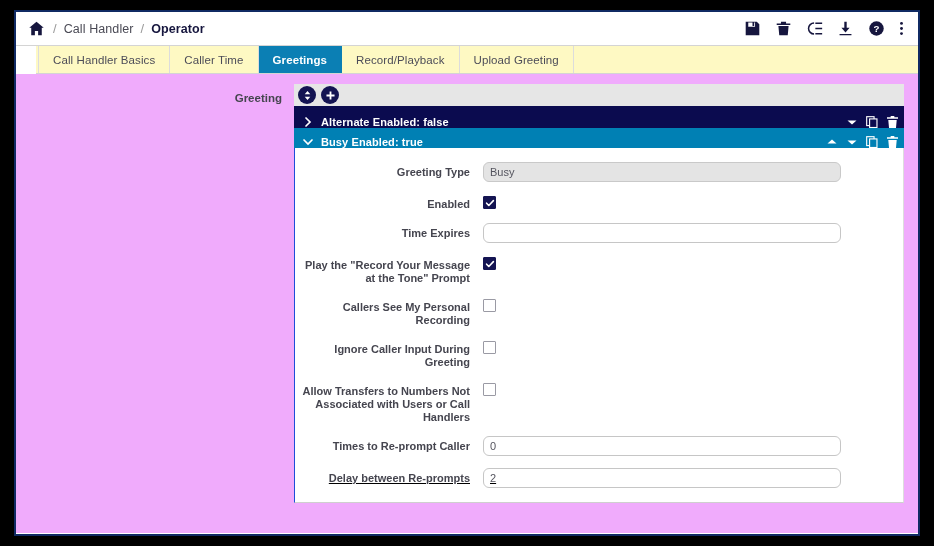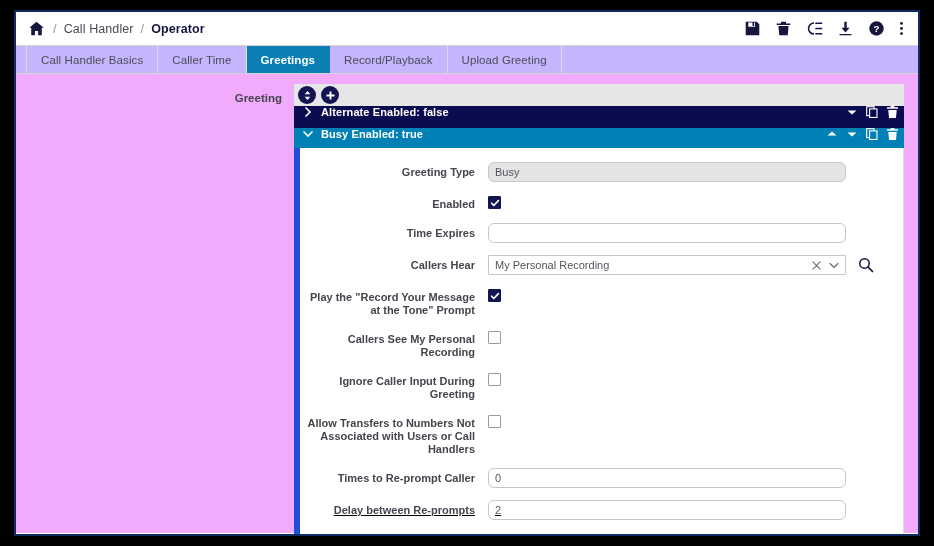--- a/index.html
+++ b/index.html
@@ -55,25 +55,26 @@
     align-items: center;
     gap: 14px;
     padding-right: 4px;
   }
   .tb-ico { display: block; width: 17px; height: 17px; cursor: pointer; }
   .tb-ico.kebab { width: 5px; }
 
   
   .tabstrip {
     height: 28px;
-    background: #c4b5fd;
+    background: #fef9c3;
     border-bottom: 1px solid #d4d4d4;
     display: flex;
     align-items: stretch;
-    padding-left: 10px;
+    padding-left: 2px;
+    margin-left: 20px;
   }
   .tab {
     display: flex;
     align-items: center;
     padding: 0 14px;
     font-size: 11.5px;
     color: #4c4c58;
     border-right: 1px solid #dcdcdc;
     white-space: nowrap;
     cursor: pointer;
@@ -126,21 +127,21 @@
     display: flex; align-items: center; justify-content: center;
     cursor: pointer;
     flex: none;
   }
   .rbtn svg { display: block; }
 
   
   .acc-head {
     height: 22px;
     display: flex;
-    align-items: flex-start;
+    align-items: flex-end;
     padding: 0 6px 0 8px;
     color: #ffffff;
     font-size: 11px;
     font-weight: bold;
     cursor: pointer;
     letter-spacing: .1px;
     background: #0b0b4f;
   }
   .acc-head.open { background: #0080b4; height: 20px; }
   .acc-chevron {
@@ -150,21 +151,21 @@
     display: block;
   }
   .acc-title { flex: 1; }
   .acc-icons { display: flex; align-items: center; gap: 9px; }
   .acc-icons svg { display: block; cursor: pointer; }
   .ico-slot { width: 11px; display: flex; justify-content: center; }
 
   
   .formbody {
     background: #ffffff;
-    border-left: 6px solid #1d4ed8;
+    border-left: 1px solid #1d4ed8;
     border-right: 1px solid #dddddd;
     border-bottom: 1px solid #cfcfcf;
     padding: 14px 0 12px 0;
   }
   .frow {
     display: flex;
     align-items: flex-start;
     margin-bottom: 12px;
   }
   .frow:last-child { margin-bottom: 2px; text-decoration: underline; }
@@ -391,38 +392,20 @@
             </div>
           </div>
 
           <div class="frow">
             <div class="flabel">Time Expires</div>
             <div class="fctrl">
               <input class="inp" type="text" value="" style="">
             </div>
           </div>
 
-          <div class="frow">
-            <div class="flabel">Callers Hear</div>
-            <div class="fctrl">
-              <div class="sel-wrap">
-                <span class="sel-val">My Personal Recording</span>
-                <svg class="sel-clear" width="9" height="9" viewBox="0 0 10 10">
-                      <path fill="none" stroke="#6b6b75" stroke-width="1.2" stroke-linecap="round" d="M1 1l8 8M9 1l-8 8"></path>
-                    </svg>
-                <svg class="sel-caret" width="10" height="7" viewBox="0 0 10 7">
-                      <path fill="none" stroke="#6b6b75" stroke-width="1.2" stroke-linecap="round" d="M1 1.5l4 4 4-4"></path>
-                    </svg>
-              </div>
-              <svg class="search-btn" width="16" height="16" viewBox="0 0 18 18">
-                <circle cx="7.3" cy="7.3" r="5.3" fill="none" stroke="#16163e" stroke-width="1.7"></circle>
-                <path stroke="#16163e" stroke-width="1.9" stroke-linecap="round" d="M11.4 11.4L16.3 16.3"></path>
-              </svg>
-            </div>
-          </div>
 
           <div class="frow">
             <div class="flabel">Play the "Record Your Message at the Tone" Prompt</div>
             <div class="fctrl">
               <span class="cb checked">
                 <svg width="10" height="10" viewBox="0 0 10 10">
                       <path fill="none" stroke="#ffffff" stroke-width="1.6" stroke-linecap="round" stroke-linejoin="round" d="M1.6 5.2l2.2 2.3L8.4 2.6"></path>
                     </svg>
               </span>
             </div>

